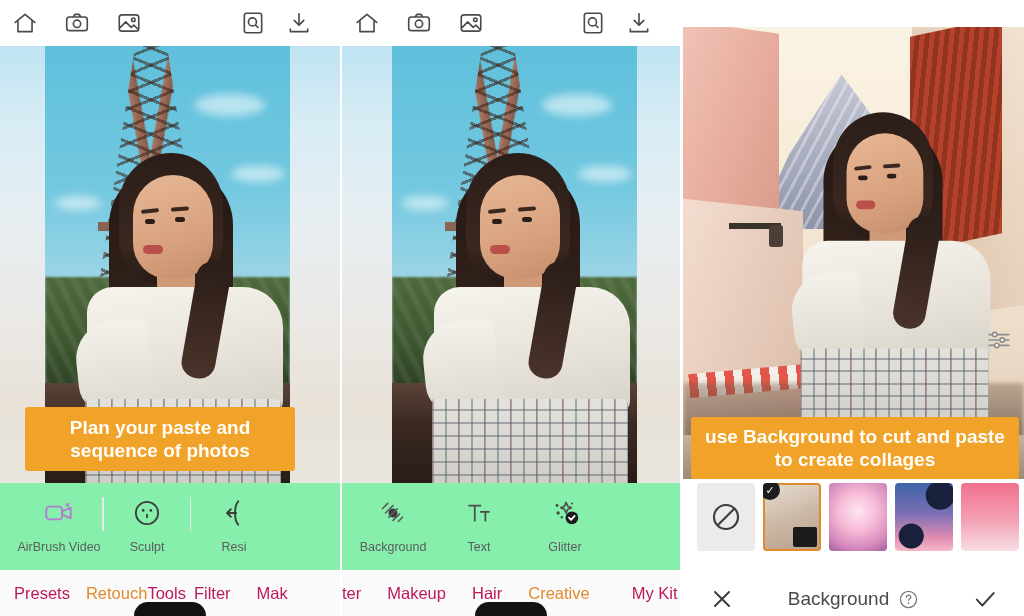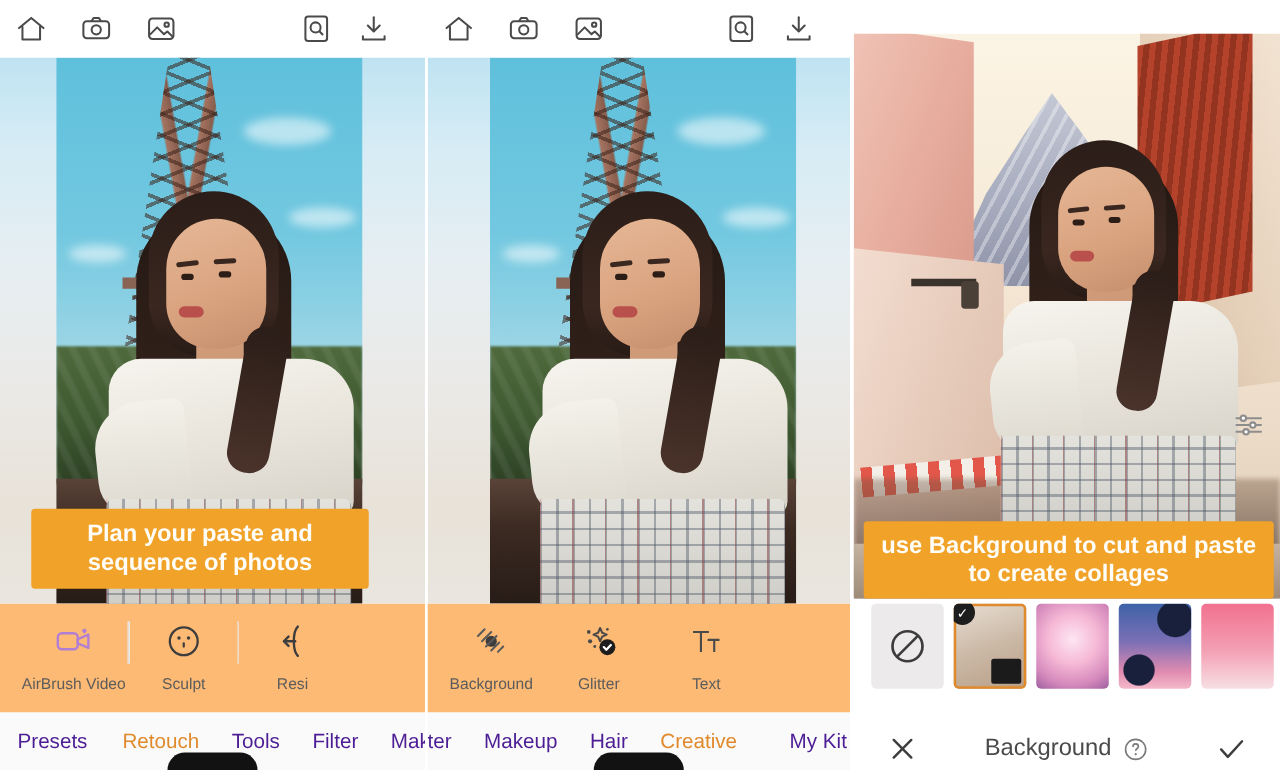--- a/index.html
+++ b/index.html
@@ -105,31 +105,31 @@
   .caption {
     position:absolute; z-index:9;
     background:#F0A229; color:#fffdf7;
     font-weight:bold; text-align:center; border-radius:3px;
     line-height:1.22;
   }
   .caption.c1 { left:25px; bottom:12px; width:270px; padding:9px 8px; font-size:19px; }
   .caption.c3 { left:8px; bottom:0px; width:328px; padding:8px 6px; font-size:19px; }
 
   
-  .toolstrip { position:relative; height:87px; background:#fdba74; display:flex; align-items:flex-start; }
+  .toolstrip { position:relative; height:87px; background:#86efac; display:flex; align-items:flex-start; }
   .toolstrip.shift1 { padding-left:16px; }
   .tool { width:86px; flex:0 0 86px; padding-top:10px; text-align:center; color:#4d4d4d; }
   .tool .glyph { height:40px; display:flex; align-items:center; justify-content:center; }
   .tool .glyph svg { width:34px; height:34px; display:block; }
   .tool .lbl { font-size:12.5px; color:#5c5c5c; margin-top:7px; white-space:nowrap; }
   .divider { width:1px; height:34px; background:#e8e8e8; margin-top:14px; }
 
   
   .tabs { position:relative; height:46px; background:#fafafa; display:flex; align-items:center; }
-  .tabs .tab { font-size:16.5px; color:#4c1d95; white-space:nowrap; }
+  .tabs .tab { font-size:16.5px; color:#be185d; white-space:nowrap; }
   .tabs .tab.active { color:#E08A2E; }
   .homebar { position:absolute; left:50%; transform:translateX(-50%); bottom:0;
     width:72px; height:14px; background:#121212; border-radius:40px 40px 0 0; }
 
   
   .stage3 { position:relative; width:100%; height:452px; overflow:hidden; }
   .street { position:absolute; inset:0;
     background:linear-gradient(180deg,#fbf3e4 0%,#f7ecd9 30%,#f1e2cf 55%,#e8d7c3 78%,#d9c3ac 100%); }
   .mtn { position:absolute; left:72px; top:34px; width:188px; height:168px;
     background:linear-gradient(180deg,#c9ccd8 0%,#a9aec0 55%,#8e93a8 100%);
@@ -299,23 +299,23 @@
               <path d="M18 16h-8"></path>
               <path d="M13 12.5 9.5 16l3.5 3.5"></path>
             </svg>
         </span>
         <div class="lbl">Resi</div>
       </div>
     </div>
 
     <div class="tabs">
       <span class="tab" style="margin-left:14px">Presets</span>
-      <span class="tab active" style="margin-left:28px">Retouch</span>
-      <span class="tab" style="margin-left:26px">Tools</span>
-      <span class="tab" style="margin-left:26px">Filter</span>
+      <span class="tab active" style="margin-left:16px">Retouch</span>
+      <span class="tab" style="">Tools</span>
+      <span class="tab" style="margin-left:8px">Filter</span>
       <span class="tab" style="margin-left:26px">Mak</span>
       <div class="homebar"></div>
     </div>
   </div>
 
   <div class="panel p2">
 
     <div class="topbar">
       <div class="left">
         <span class="ticon">
@@ -397,42 +397,42 @@
               <circle cx="16" cy="16" r="4.2" fill="#3d3d3d"></circle>
               <g stroke="#5a5a5a" stroke-width="1.5" stroke-linecap="round">
                 <path d="M6 12l5-5M9 16l7-7M12 20l8-8M16 23l6-6M21 24l4-4"></path>
               </g>
             </svg>
         </span>
         <div class="lbl">Background</div>
       </div>
       <div class="tool">
         <span class="glyph">
+          <svg viewBox="0 0 32 32" fill="none" stroke="#4a4a4a" stroke-width="1.6" stroke-linejoin="round">
+              <path d="M6 9h12M12 9v15"></path>
+              <path d="M17 15h9M22 15v9"></path>
+            </svg>
+        </span>
+        <div class="lbl">Text</div>
+      </div>
+      <div class="tool">
+        <span class="glyph">
           <svg viewBox="0 0 32 32" fill="none">
               <g stroke="#4a4a4a" stroke-width="1.5" stroke-linejoin="round">
                 <path d="M17 6l1.6 3.6L22 11l-3.4 1.5L17 16l-1.5-3.5L12 11l3.5-1.4z"></path>
               </g>
               <circle cx="8.5" cy="9" r="1.4" fill="#4a4a4a"></circle>
               <circle cx="9.5" cy="16" r="1.6" fill="#4a4a4a"></circle>
               <circle cx="13" cy="20" r="1.1" fill="#4a4a4a"></circle>
               <circle cx="22.5" cy="7" r="1" fill="#4a4a4a"></circle>
               <circle cx="22.5" cy="20.5" r="6" fill="#1d1d1d"></circle>
               <path d="M19.8 20.4l1.9 2 3.4-3.6" stroke="#fff" stroke-width="1.7" fill="none" stroke-linecap="round" stroke-linejoin="round"></path>
             </svg>
         </span>
         <div class="lbl">Glitter</div>
-      </div>
-      <div class="tool">
-        <span class="glyph">
-          <svg viewBox="0 0 32 32" fill="none" stroke="#4a4a4a" stroke-width="1.6" stroke-linejoin="round">
-              <path d="M6 9h12M12 9v15"></path>
-              <path d="M17 15h9M22 15v9"></path>
-            </svg>
-        </span>
-        <div class="lbl">Text</div>
       </div>
     </div>
 
     <div class="tabs">
       <span class="tab" style="margin-left:0px">ter</span>
       <span class="tab" style="margin-left:26px">Makeup</span>
       <span class="tab" style="margin-left:26px">Hair</span>
       <span class="tab active" style="margin-left:26px">Creative</span>
       <span class="tab" style="margin-left:42px">My Kit</span>
       <div class="homebar"></div>

